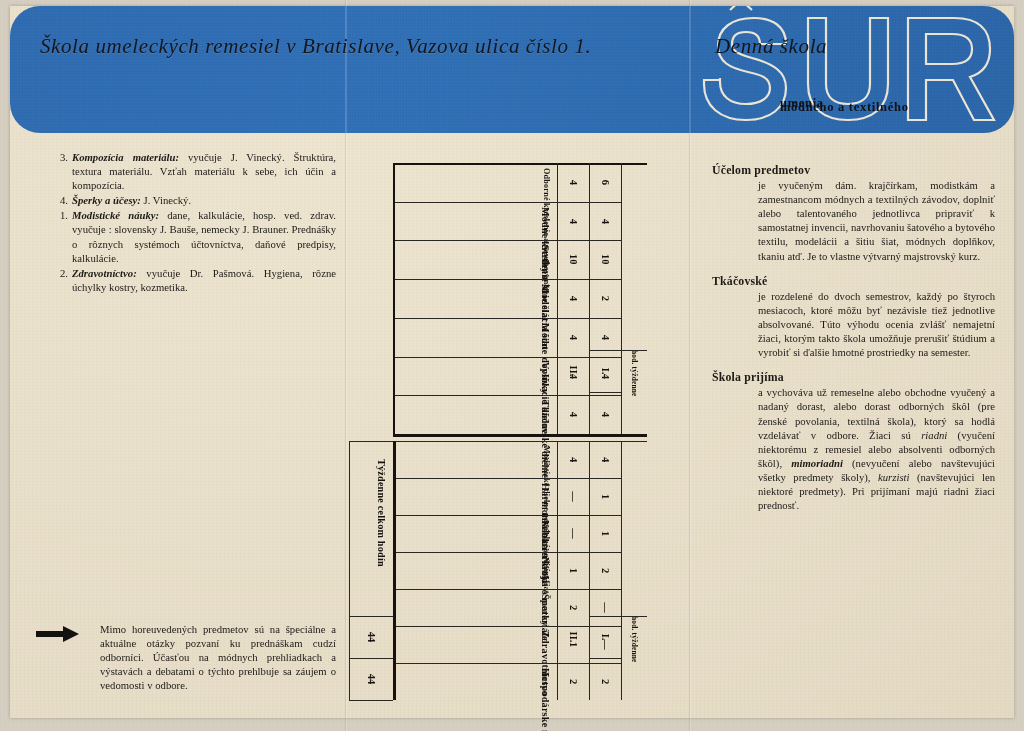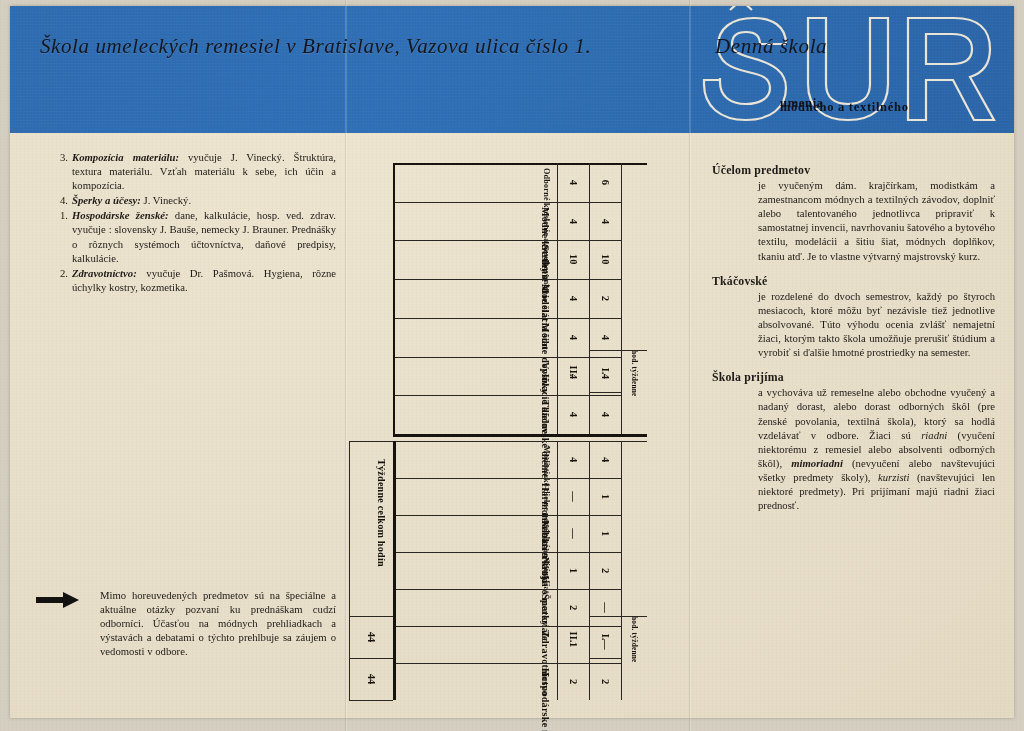--- a/index.html
+++ b/index.html
@@ -50,20 +50,21 @@
   .band {
     position: absolute;
     left: 10px;
     top: 6px;
     width: 1004px;
     height: 127px;
     background: #2e6cb0;
     background-image:
       linear-gradient(105deg, #2f6cb2 0%, #3070b6 40%, #2b66a9 100%);
     overflow: hidden;
+    border-radius: 30px;
   }
   .band .noise {
     position: absolute;
     inset: 0;
     opacity: .22;
     background-image:
       repeating-linear-gradient(0deg, rgba(255,255,255,.10) 0 1px, rgba(0,0,0,0) 1px 3px),
       repeating-linear-gradient(90deg, rgba(0,0,0,.10) 0 1px, rgba(0,0,0,0) 1px 3px);
   }
   .band-fold {
@@ -172,21 +173,21 @@
   }
   .lead-block {
     padding-left: 0;
     text-align: justify;
   }
   .lead-block .l2 { padding-left: 46px; display:block; }
   
   .note {
     position: absolute;
     left: 36px;
-    top: 588px;
+    top: 622px;
     width: 300px;
   }
   .note .arrow {
     position: absolute;
     left: 0;
     top: 4px;
     width: 44px;
     height: 16px;
   }
   .note .note-text {
@@ -312,21 +313,21 @@
       <li>
         <span class="num">4.</span>
         <span class="it bold">Šperky a účesy:</span><span> J. Vinecký.</span>
       </li>
     </ul>
 
 
     <ul class="numlist">
       <li>
         <span class="num">1.</span>
-        <span class="it bold">Hospodárske ženské:</span><span> dane, kalkulácie, hosp. ved. zdrav. vyučuje : slovensky J. Bauše, nemecky J. Brauner. Prednášky o rôznych systémoch účtovníctva, daňové predpisy, kalkulácie.</span>
+        <span class="it bold">Modistické náuky:</span><span> dane, kalkulácie, hosp. ved. zdrav. vyučuje : slovensky J. Bauše, nemecky J. Brauner. Prednášky o rôznych systémoch účtovníctva, daňové predpisy, kalkulácie.</span>
       </li>
       <li>
         <span class="num">2.</span>
         <span class="it bold">Zdravotníctvo:</span><span> vyučuje Dr. Pašmová. Hygiena, rôzne úchylky kostry, kozmetika.</span>
       </li>
     </ul>
   </div>
 
   <div class="note">
     <div class="arrow">

